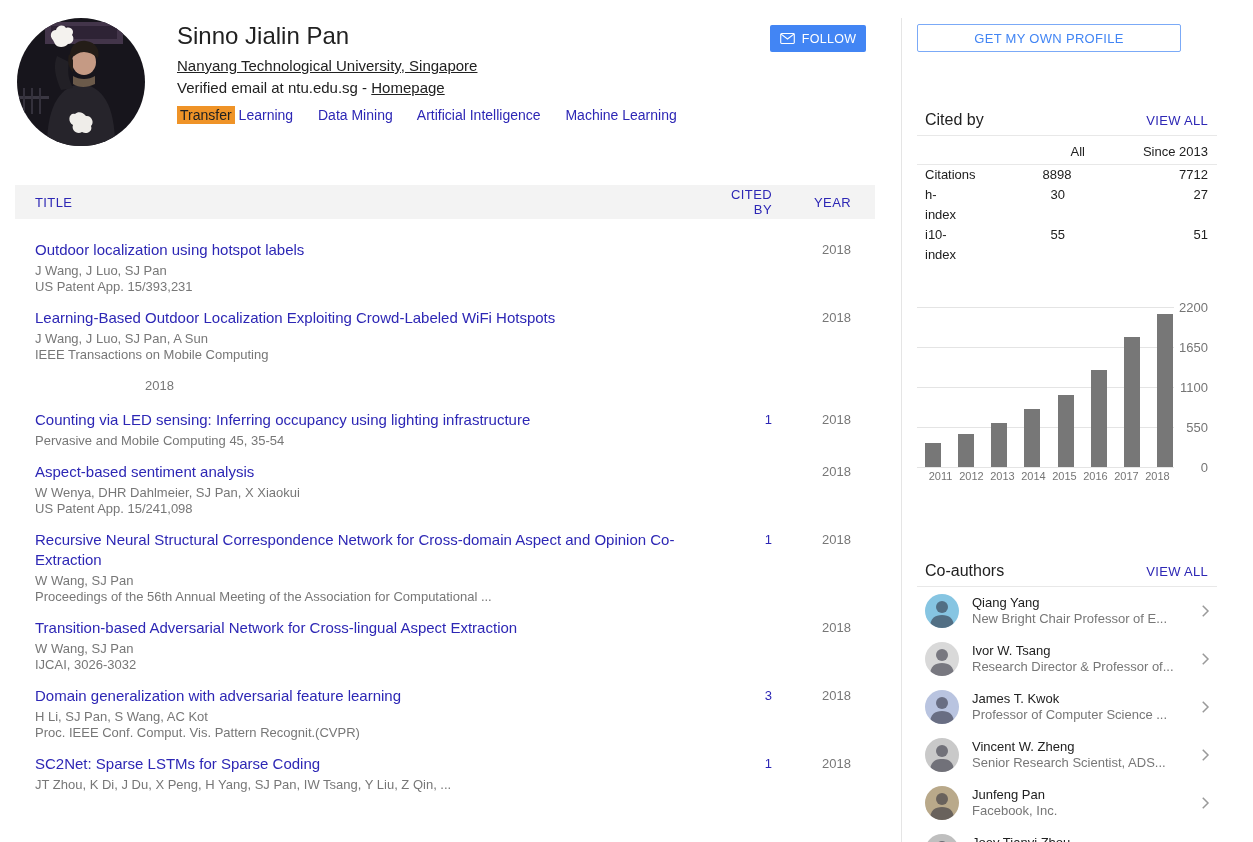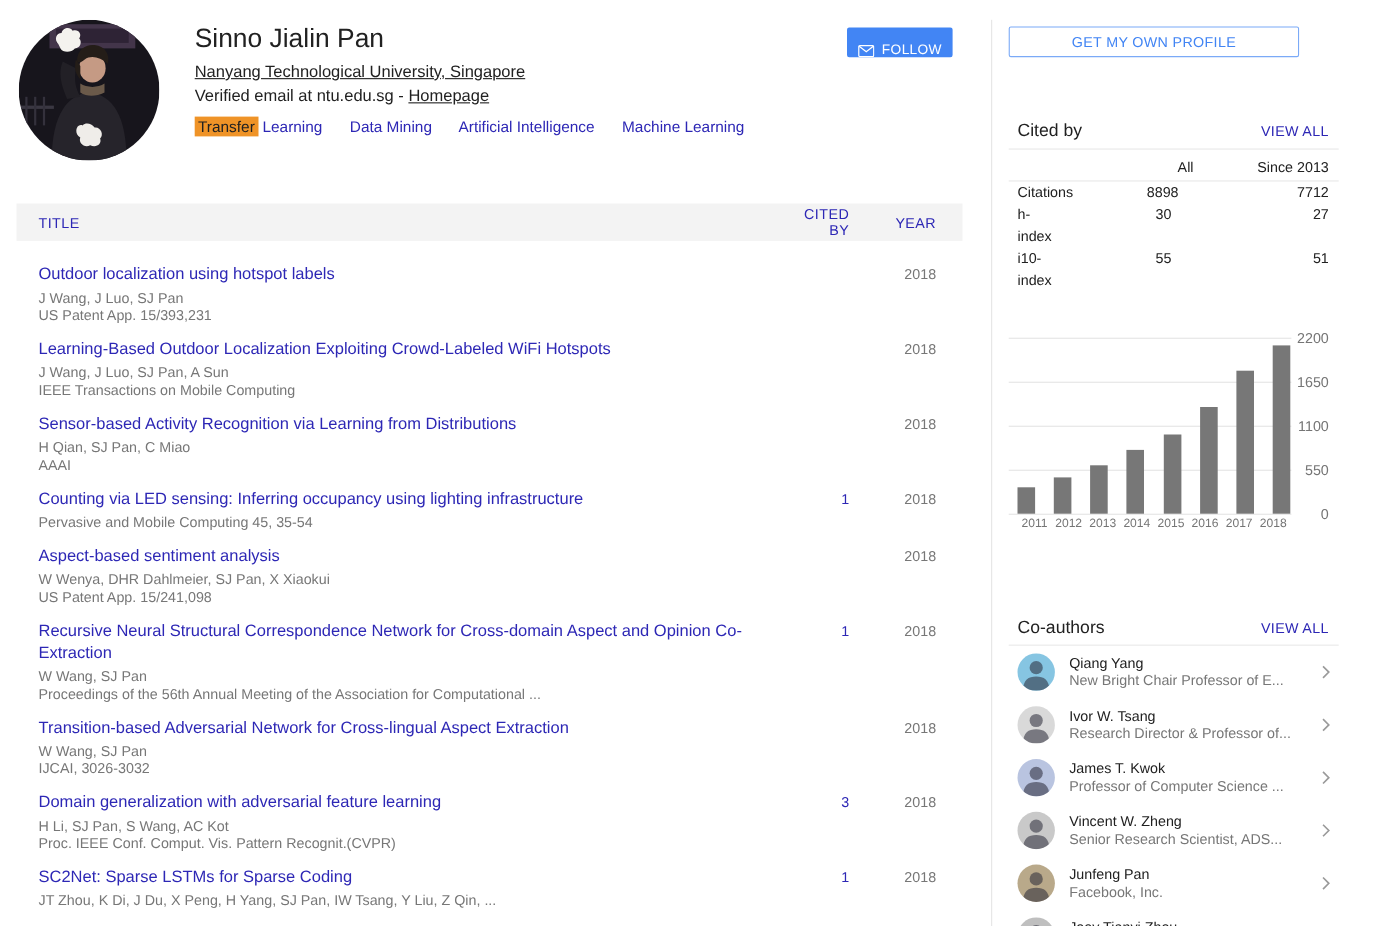--- a/index.html
+++ b/index.html
@@ -14,21 +14,21 @@
   .avatar-wrap { position:absolute; left:17px; top:18px; width:128px; height:128px; border-radius:50%; overflow:hidden; }
   .profile-info { position:absolute; left:177px; top:22px; width:560px; }
   .profile-name { font-size:24px; font-weight:400; color:#212121; line-height:28px; margin-bottom:7px; }
   .profile-affiliation { display:inline-block; font-size:15px; color:#212121; text-decoration:underline; line-height:18px; margin-bottom:4px; }
   .profile-email { font-size:15px; color:#212121; line-height:18px; margin-bottom:8px; }
   .profile-email a { color:#212121; text-decoration:underline; }
   .interests { font-size:14px; line-height:20px; }
   .interest { color: var(--link, #2d27b5); margin-right:21px; }
   .interest .hl:not(:empty) { background: var(--hl, #ef9327); color:#212121; padding:1px 3px; margin-right:4px; }
 
-  .follow-btn { position:absolute; left:770px; top:25px; width:96px; height:27px; background: var(--accent, #4285f4); border:none; border-radius:2px; color:#fff; font-size:12.5px; letter-spacing:.3px; display:flex; align-items:flex-end; justify-content:center; gap:7px; cursor:pointer; font-family:inherit; }
+  .follow-btn { position:absolute; left:770px; top:25px; width:96px; height:27px; background: var(--accent, #4285f4); border:none; border-radius:2px; color:#fff; font-size:12.5px; letter-spacing:.3px; display:flex; align-items:center; justify-content:center; gap:7px; cursor:pointer; font-family:inherit; }
 
   
   .pub-table { position:absolute; left:15px; top:185px; width:860px; }
   .pub-header { display:flex; align-items:center; height:34px; background:#f3f3f3; padding:0 24px 0 20px; font-size:13px; color: var(--link, #2d27b5); letter-spacing:.4px; }
   .col-title { flex:1; }
   .col-cited { width:60px; text-align:right; }
   .col-year { width:79px; text-align:right; }
   .pub-row { display:flex; align-items:flex-start; padding:7px 24px 7px 20px; }
   .pub-row.first { margin-top:14px; }
   .pub-title { display:block; font-size:15px; line-height:20px; color: var(--link, #2d27b5); margin-bottom:3px; }
@@ -145,25 +145,20 @@
       <div class="col-title">
         <a class="pub-title">Learning-Based Outdoor Localization Exploiting Crowd-Labeled WiFi Hotspots</a>
         <div class="pub-authors">J Wang, J Luo, SJ Pan, A Sun</div>
         <div class="pub-venue">IEEE Transactions on Mobile Computing</div>
       </div>
       <div class="pub-cited"><a></a></div>
       <div class="pub-year">2018</div>
     </div>
 
     <div class="pub-row">
-      <div class="col-title">
-        <a class="pub-title">Sensor-based Activity Recognition via Learning from Distributions</a>
-        <div class="pub-authors">H Qian, SJ Pan, C Miao</div>
-        <div class="pub-venue">AAAI</div>
-      </div>
       <div class="pub-cited"><a></a></div>
       <div class="pub-year">2018</div>
     </div>
 
     <div class="pub-row">
       <div class="col-title">
         <a class="pub-title">Counting via LED sensing: Inferring occupancy using lighting infrastructure</a>
         <div class="pub-venue">Pervasive and Mobile Computing 45, 35-54</div>
       </div>
       <div class="pub-cited"><a>1</a></div>

